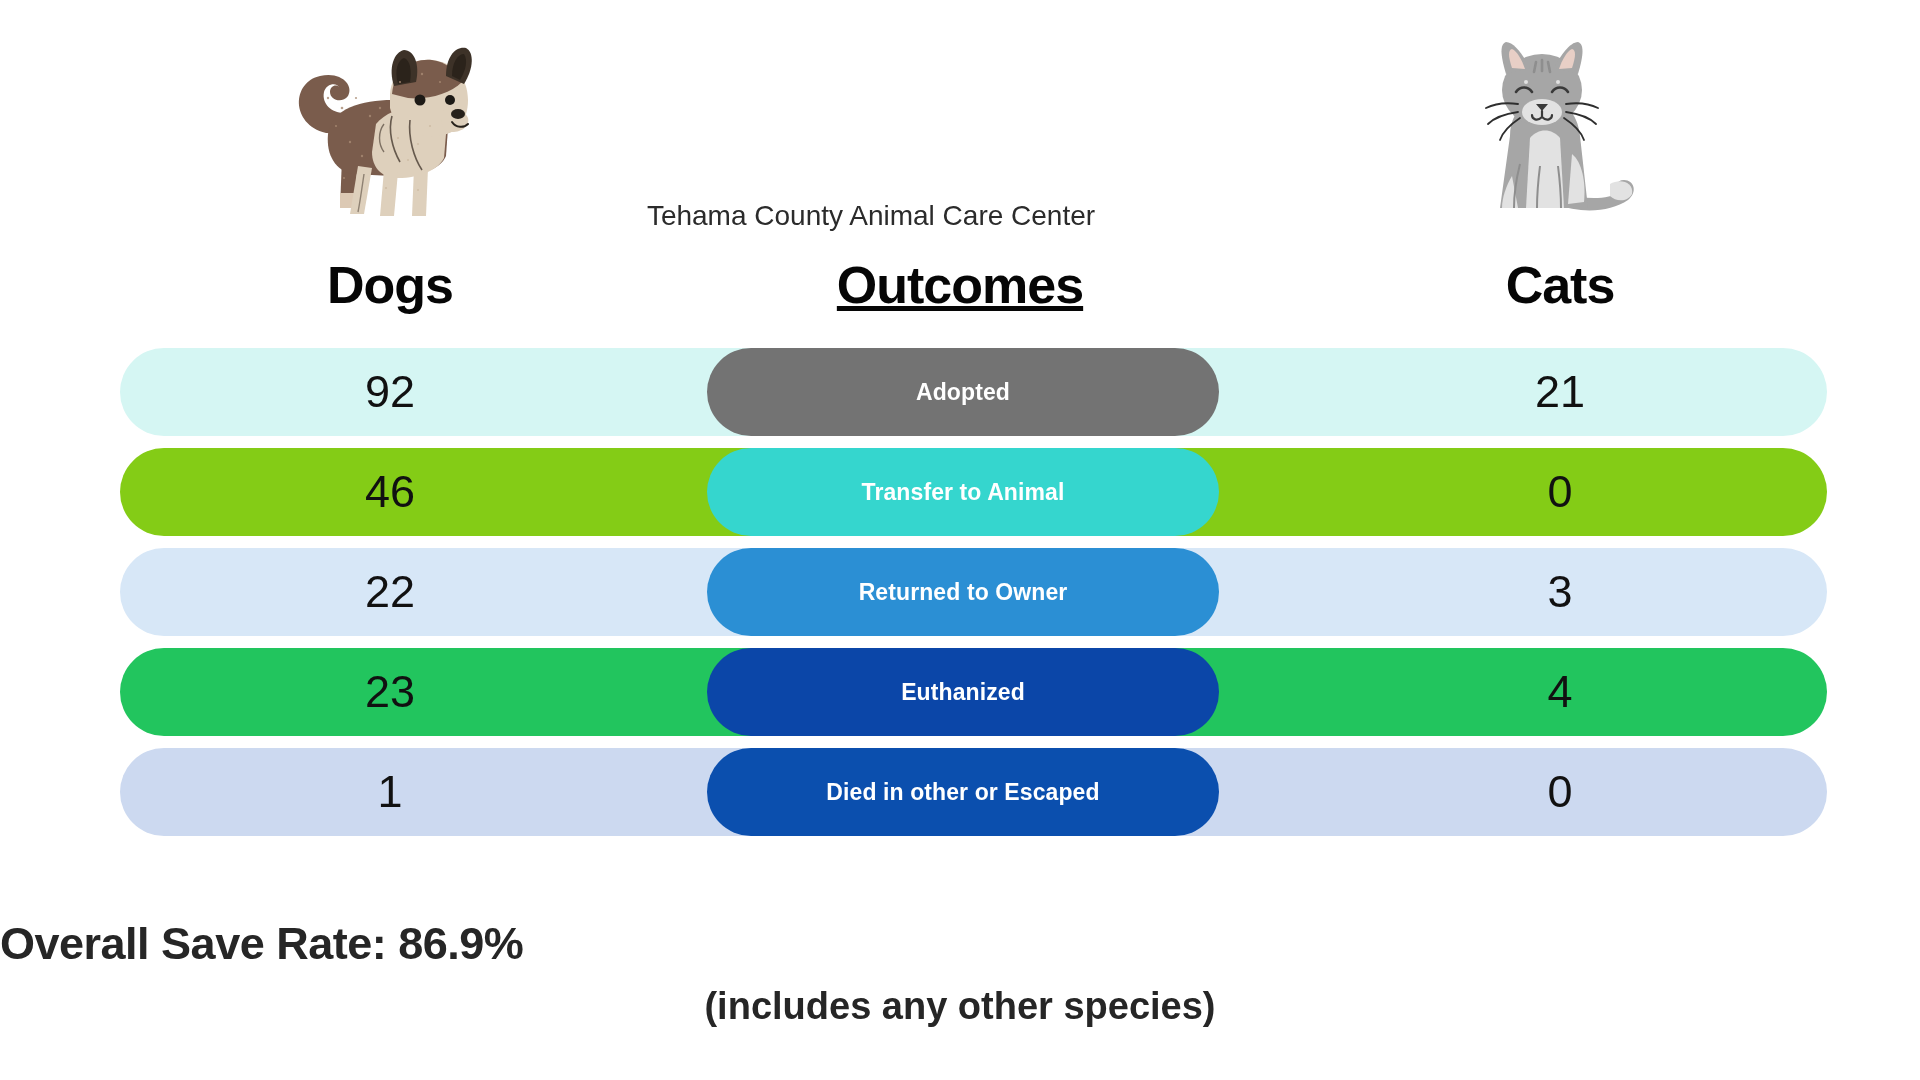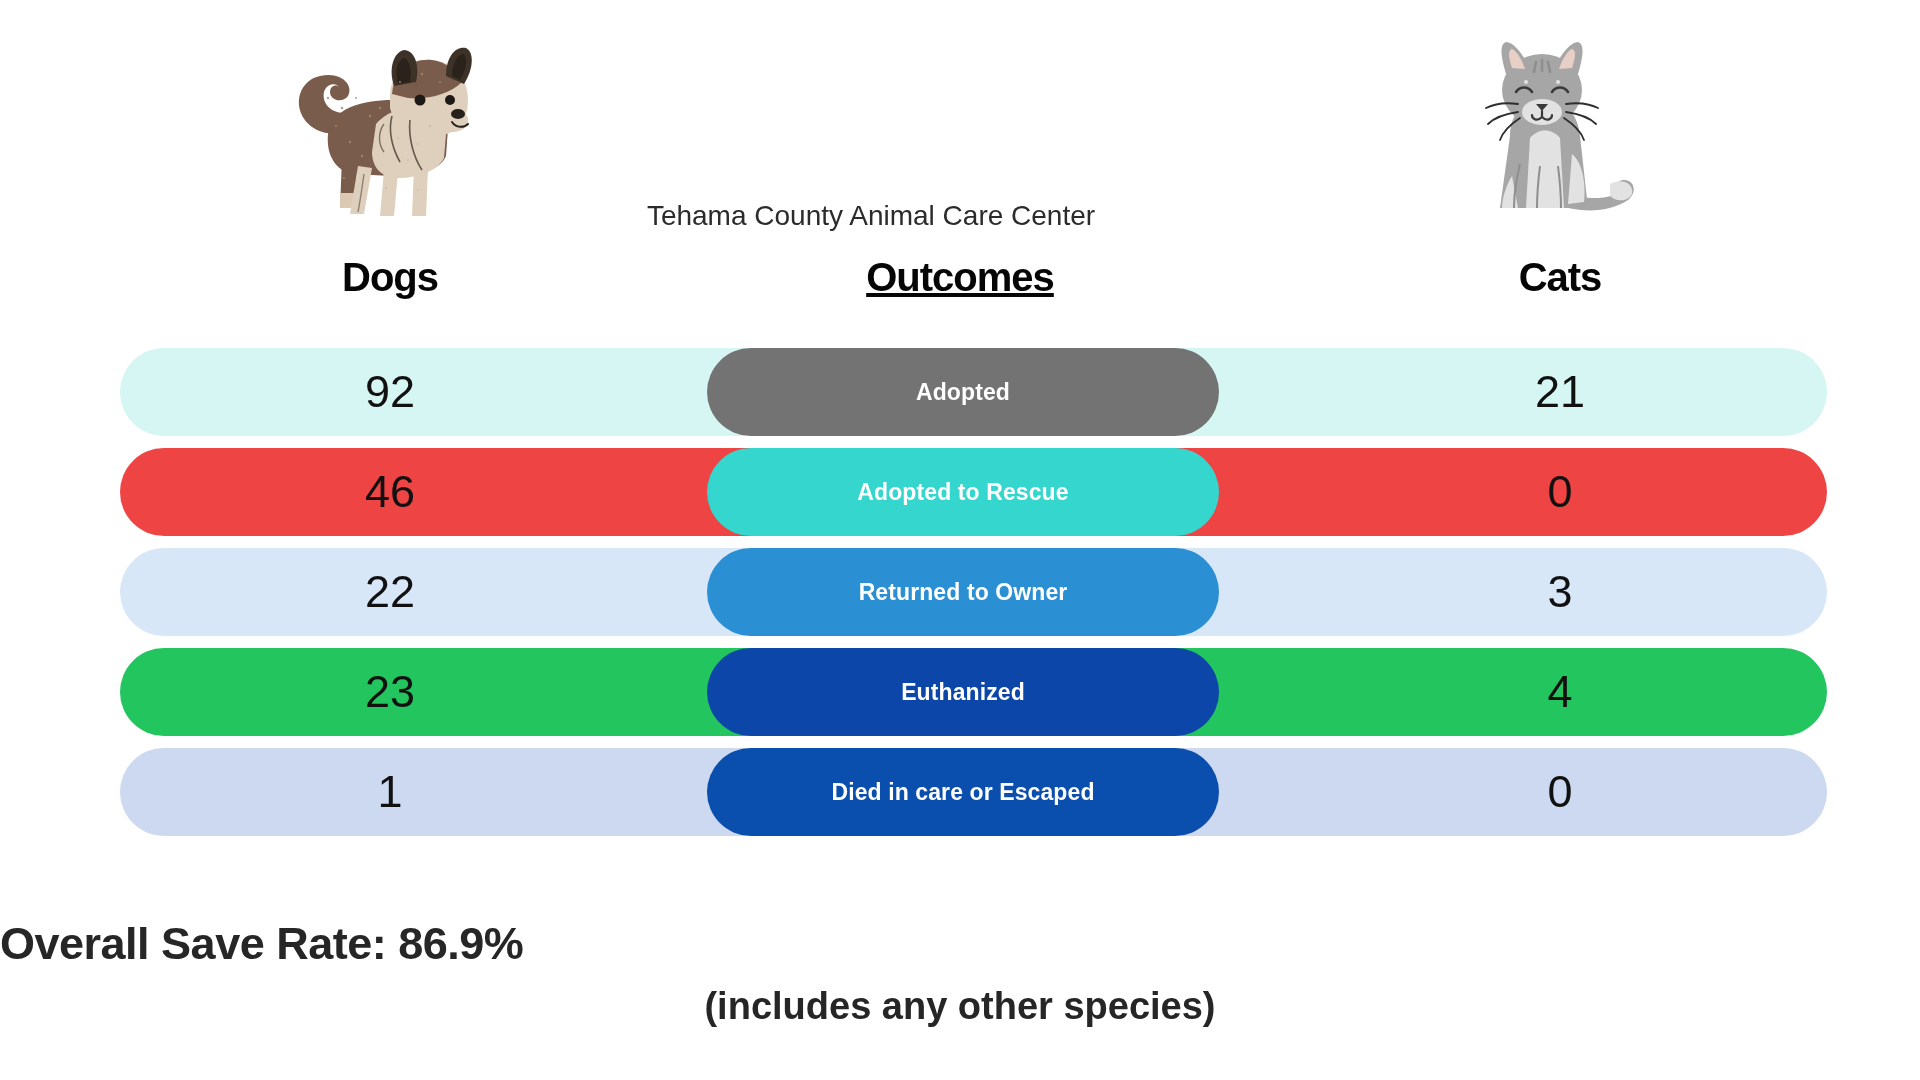--- a/index.html
+++ b/index.html
@@ -60,21 +60,21 @@
     text-align: center;
     font-size: 28px;
     font-weight: normal;
     color: #2b2b2b;
   }
 
   
   .col-heading {
     position: absolute;
     top: 255px;
-    font-size: 40px;
+    font-size: 52px;
     font-weight: bold;
     letter-spacing: -1px;
     color: #060606;
     text-align: center;
   }
   #heading-dogs {
     left: 230px;
     width: 320px;
   }
   #heading-outcomes {
@@ -274,38 +274,38 @@
   <div class="col-heading" id="heading-dogs">Dogs</div>
   <div class="col-heading" id="heading-outcomes">Outcomes</div>
   <div class="col-heading" id="heading-cats">Cats</div>
 
   <div id="rows">
       <div class="row" style="background: rgb(213, 246, 243);">
         <div class="row-count count-dogs">92</div>
         <div class="pill" style="background: #737373;">Adopted</div>
         <div class="row-count count-cats">21</div>
       </div>
-      <div class="row" style="background: #ef4444;">
+      <div class="row" style="background: #84cc16;">
         <div class="row-count count-dogs">46</div>
-        <div class="pill" style="background: rgb(53, 214, 206);">Adopted to Rescue</div>
+        <div class="pill" style="background: rgb(53, 214, 206);">Transfer to Animal</div>
         <div class="row-count count-cats">0</div>
       </div>
       <div class="row" style="background: rgb(215, 231, 247);">
         <div class="row-count count-dogs">22</div>
         <div class="pill" style="background: rgb(43, 143, 212);">Returned to Owner</div>
         <div class="row-count count-cats">3</div>
       </div>
       <div class="row" style="background: #22c55e; text-decoration: underline;">
         <div class="row-count count-dogs">23</div>
         <div class="pill" style="background: rgb(11, 70, 168);">Euthanized</div>
         <div class="row-count count-cats">4</div>
       </div>
       <div class="row" style="background: rgb(204, 217, 240);">
         <div class="row-count count-dogs">1</div>
-        <div class="pill" style="background: rgb(11, 79, 174);">Died in care or Escaped</div>
+        <div class="pill" style="background: rgb(11, 79, 174);">Died in other or Escaped</div>
         <div class="row-count count-cats">0</div>
       </div>
     </div>
 
   <div id="save-rate">Overall Save Rate: 86.9%</div>
   <div id="save-rate-note">(includes any other species)</div>
 
 </div>
 
 </body></html>

